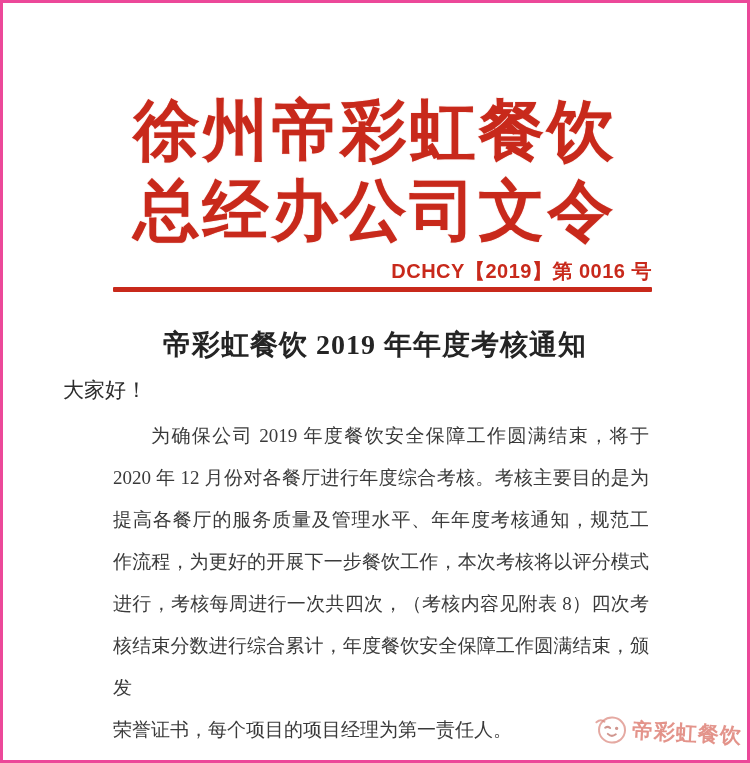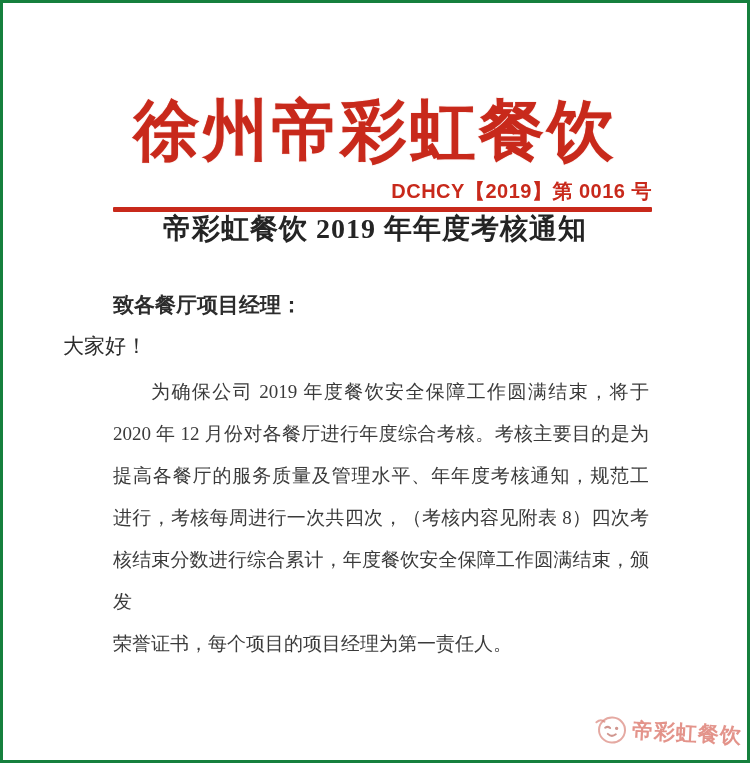--- a/index.html
+++ b/index.html
@@ -11,21 +11,21 @@
   body {
     width: 750px;
     height: 763px;
     font-family: "Liberation Serif", "DejaVu Serif", serif;
   }
   .page {
     position: relative;
     width: 750px;
     height: 763px;
     background: #ffffff;
-    border: 3px solid #15803d;
+    border: 3px solid #ec4899;
     overflow: hidden;
   }
   
   .letterhead { padding-top: 88px; }
   .org-title {
     text-align: center;
     color: var(--accent);
     font-weight: bold;
     font-size: 66px;
     line-height: 80px;
@@ -43,20 +43,21 @@
     letter-spacing: 0.5px;
   }
   .red-rule {
     height: 5px;
     margin: 0 95px 0 110px;
     background: var(--accent);
     border-radius: 1px;
   }
   
   .notice-heading {
+    margin-top: 36px;
     text-align: center;
     color: #242424;
     font-size: 28px;
     line-height: 34px;
     font-weight: bold;
     letter-spacing: 1px;
   }
   .salutation {
     margin: 46px 100px 0 110px;
     color: #2c2c2c;
@@ -104,34 +105,35 @@
     white-space: nowrap;
   }
 </style>
 </head>
 <body>
 
 <div class="page">
 
   <header class="letterhead">
     <div class="org-title">徐州帝彩虹餐饮</div>
+    <div class="org-title">总经办公司文令</div>
     <div class="doc-number">DCHCY【2019】第 0016 号</div>
     <div class="red-rule"></div>
   </header>
 
   <h1 class="notice-heading">帝彩虹餐饮 2019 年年度考核通知</h1>
 
-  <div class="salutation">致各餐厅项目经理：</div>
 
   <div class="greeting">大家好！</div>
 
   <div class="body-text">
       <div class="body-line">为确保公司 2019 年度餐饮安全保障工作圆满结束，将于</div>
       <div class="body-line">2020 年 12 月份对各餐厅进行年度综合考核。考核主要目的是为</div>
       <div class="body-line">提高各餐厅的服务质量及管理水平、年年度考核通知，规范工</div>
+      <div class="body-line">作流程，为更好的开展下一步餐饮工作，本次考核将以评分模式</div>
       <div class="body-line">进行，考核每周进行一次共四次，（考核内容见附表 8）四次考</div>
       <div class="body-line">核结束分数进行综合累计，年度餐饮安全保障工作圆满结束，颁发</div>
       <div class="body-line">荣誉证书，每个项目的项目经理为第一责任人。</div>
     </div>
 
   <div class="watermark">
     <span class="wm-icon">
       <svg width="36" height="32" viewBox="0 0 36 32">
         <ellipse cx="19" cy="17" rx="13" ry="12.5" fill="rgba(255,255,255,0.9)" stroke="rgba(214,120,108,0.7)" stroke-width="2"></ellipse>
         <path d="M3 10 Q7 6 11 9" fill="none" stroke="rgba(214,120,108,0.7)" stroke-width="2" stroke-linecap="round"></path>

